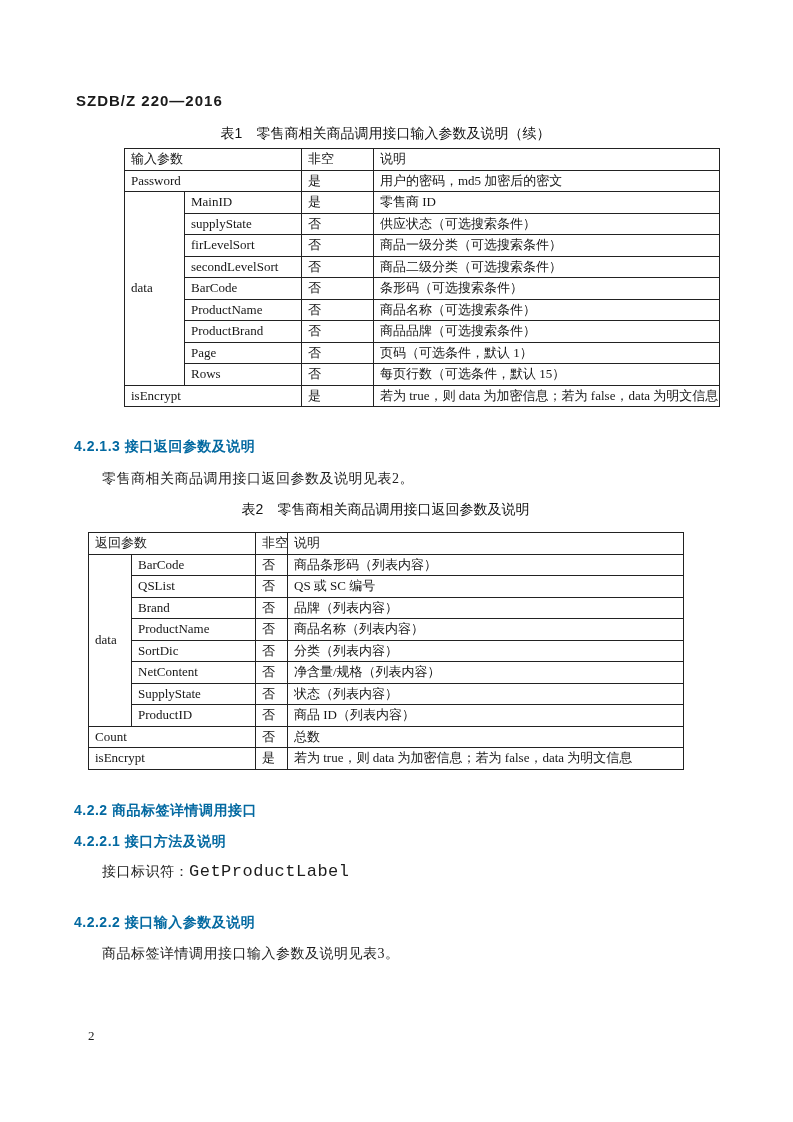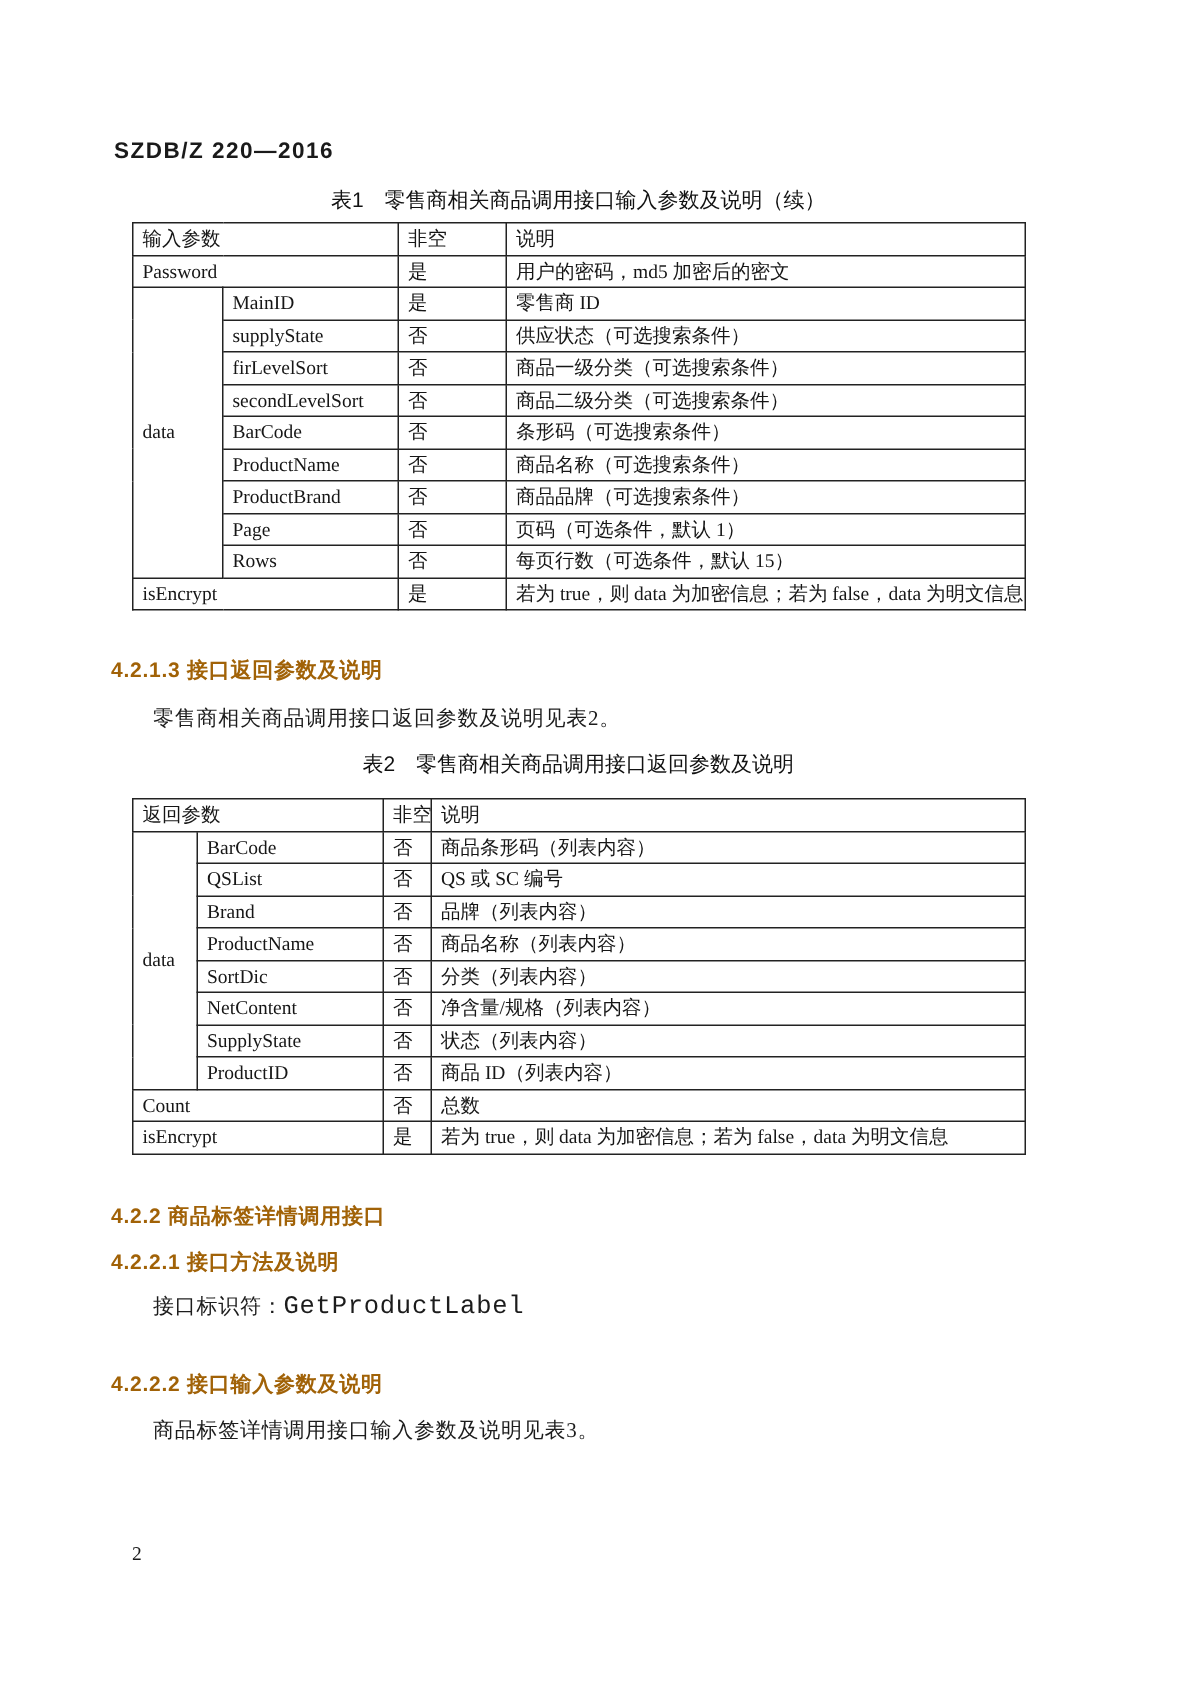--- a/index.html
+++ b/index.html
@@ -26,36 +26,36 @@
   }
   .tbl-title.t1{top:125px;}
   .tbl-title.t2{top:501px;}
   table.param-table{
     position:absolute;left:88px;
     border-collapse:collapse;table-layout:fixed;
     width:595px;
     font-family:"Liberation Serif", serif;
     font-size:13px;color:#161616;
   }
-  table.t1{top:148px;}
+  table.t1{top:148px;margin-left:36px;}
   table.t2{top:532px;}
   table.param-table td{
     border:1px solid #222;
     height:20.5px;
     padding:0 6px;
     white-space:nowrap;
     overflow:hidden;
     vertical-align:middle;
   }
   table.param-table{border:1.5px solid #222;}
   td.group-cell{vertical-align:middle;}
   .section-heading{
     position:absolute;left:74px;
     font-family:"Liberation Sans", sans-serif;
-    font-weight:bold;font-size:14px;color:#a16207;
+    font-weight:bold;font-size:14px;color:#0369a1;
     letter-spacing:0.5px;
   }
   .h-4213{top:438px;}
   .h-422{top:802px;}
   .h-4221{top:833px;}
   .h-4222{top:914px;}
   .para{
     position:absolute;left:102px;
     font-size:14px;color:#1c1c1c;
     letter-spacing:0.5px;

